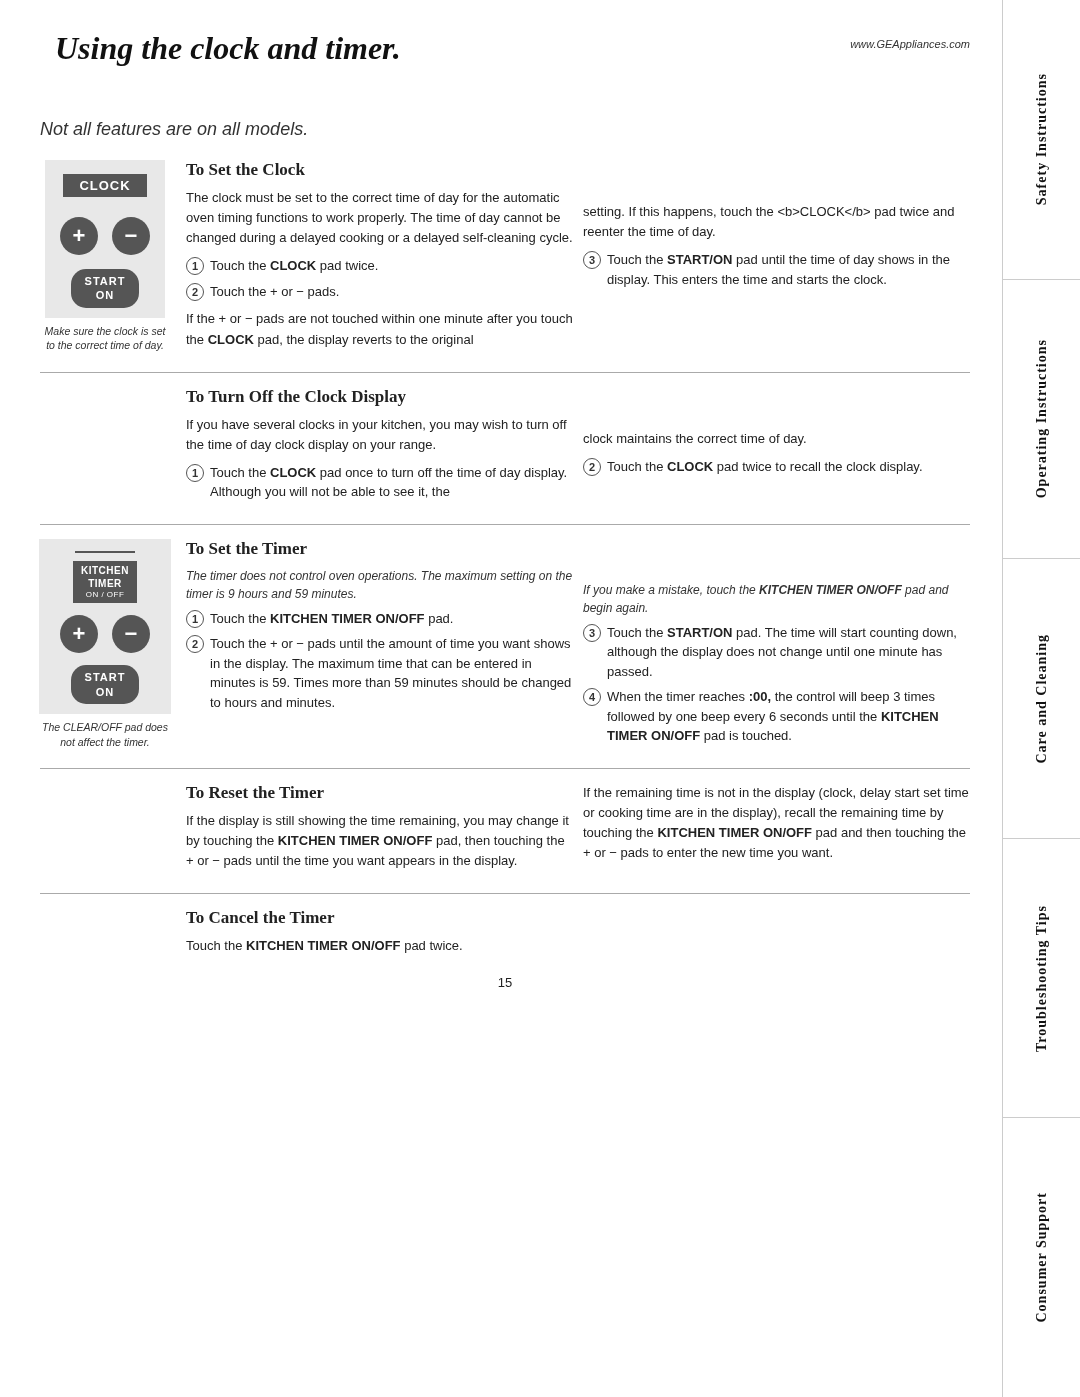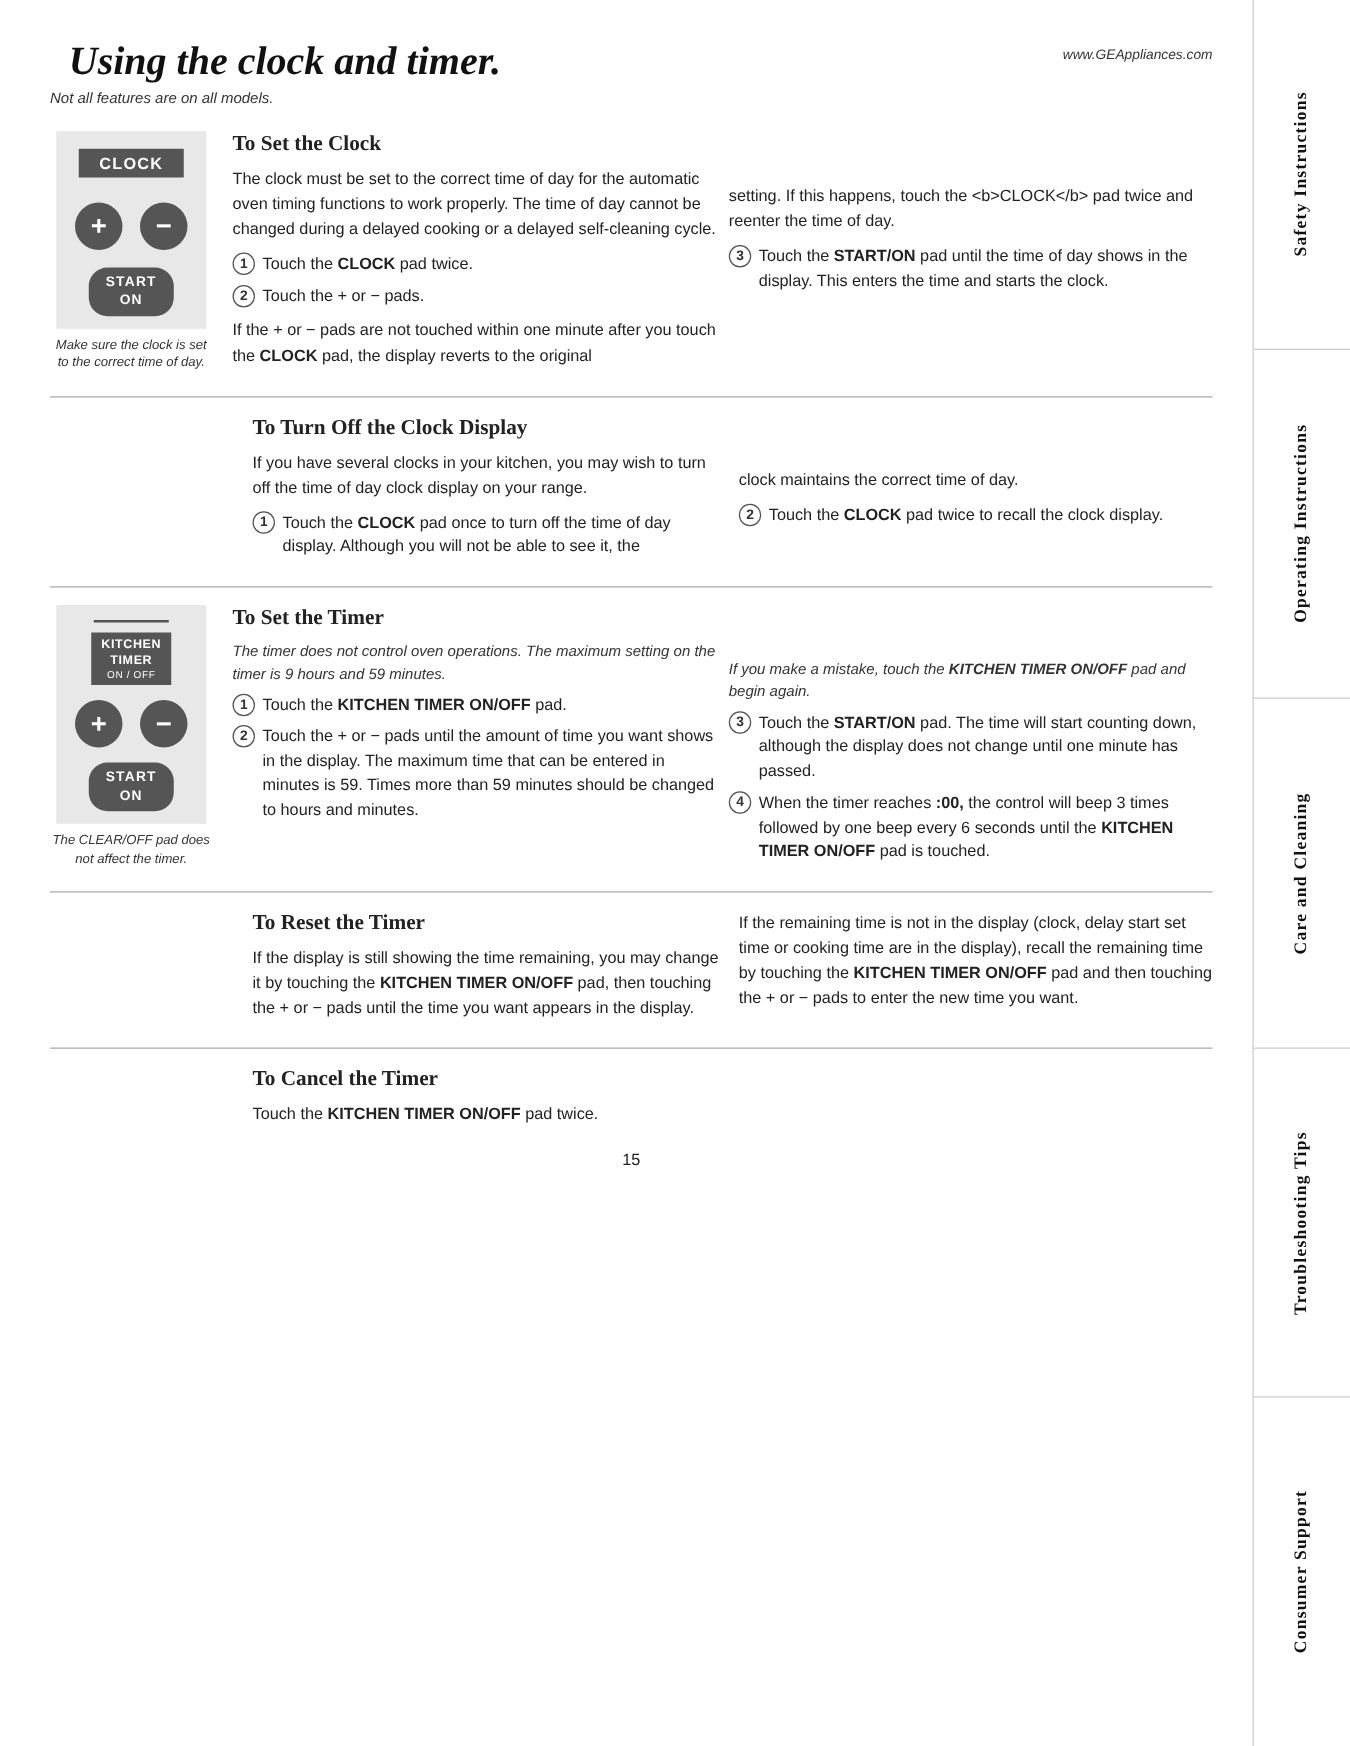--- a/index.html
+++ b/index.html
@@ -30,23 +30,24 @@
     }
     .page-url {
       float: right;
       font-size: 11px;
       color: #333;
       margin-top: 8px;
       font-style: italic;
     }
     .subtitle {
       font-style: italic;
-      font-size: 12px;
+      font-size: 18px;
       margin-bottom: 20px;
       color: #333;
+      margin-top: 48px;
     }
 
     
     hr.section-divider {
       border: none;
       border-top: 1.5px solid #aaa;
       margin: 14px 0 14px 0;
     }
 
     
@@ -131,21 +132,21 @@
       color: #333;
       text-align: center;
       margin-top: 6px;
       font-style: italic;
       line-height: 1.4;
     }
 
     
     .timer-diagram {
       background: #e8e8e8;
-      width: 120px;
+      width: 132px;
       padding: 10px 10px 10px 10px;
       display: flex;
       flex-direction: column;
       align-items: center;
       gap: 6px;
     }
     .timer-badge {
       background: #555;
       color: #fff;
       font-size: 10px;
@@ -224,21 +225,21 @@
 
     
     .page-number {
       text-align: center;
       font-size: 13px;
       margin-top: 10px;
       margin-bottom: 16px;
     }
 
     .no-image-section .section-body {
-      margin-left: 16px;
+      margin-left: 0;
     }
   </style>
 </head>
 <body>
 
 <div class="right-sidebar">
   <div class="sidebar-section">
     <span class="sidebar-text">Safety Instructions</span>
   </div>
   <div class="sidebar-section">

